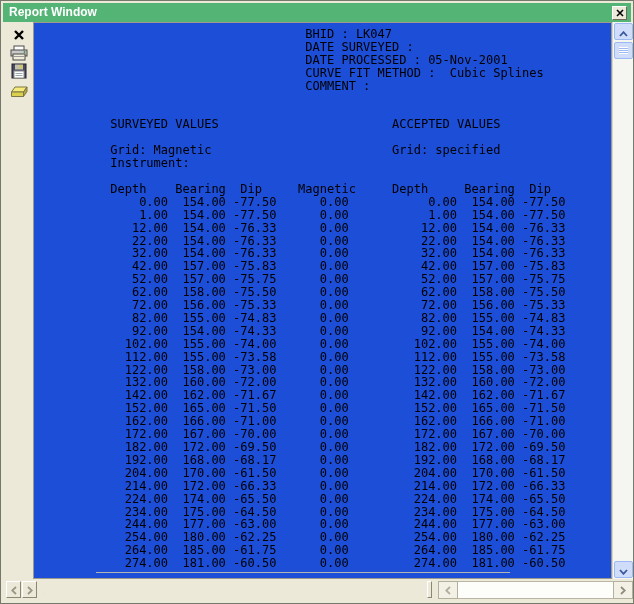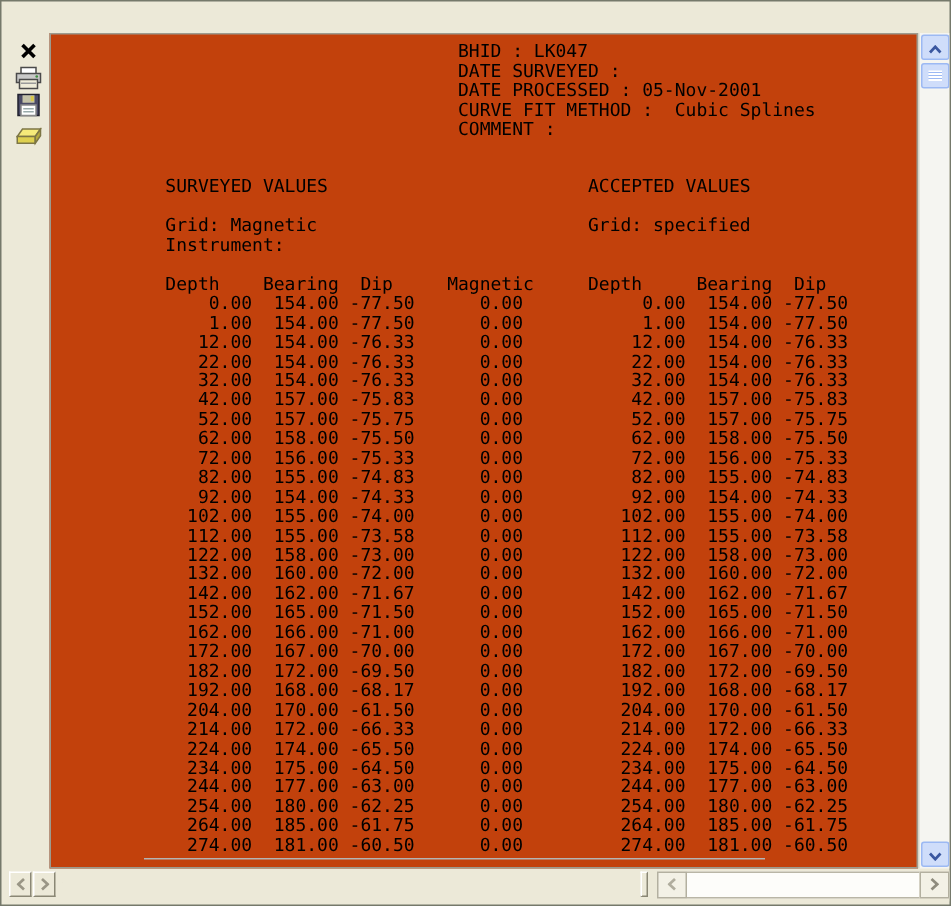--- a/index.html
+++ b/index.html
@@ -10,21 +10,21 @@
     background:var(--green,#54b476);color:#fff;font-weight:bold;font-size:12px;
     line-height:19px;padding-left:6px;box-sizing:border-box;}
   .close-btn{position:absolute;right:4px;top:3px;width:15px;height:14px;background:#ece9d8;
     border:1px solid;border-color:#fff #6f6b5c #6f6b5c #fff;box-sizing:border-box;
     display:flex;align-items:center;justify-content:center;cursor:default;}
   
   .toolbar{position:absolute;left:2px;top:21px;width:30px;height:557px;background:var(--beige,#ece9d8);
     border-right:1px solid #d7d3c0;}
   .tool-btn{position:absolute;left:6px;width:20px;height:17px;display:flex;align-items:center;justify-content:center;}
   
-  .report-view{position:absolute;left:32px;top:21px;width:579px;height:557px;background:#c2410c;
+  .report-view{position:absolute;left:32px;top:21px;width:579px;height:557px;background:#1d4ed8;
     border:1px solid #9c9a8e;box-sizing:border-box;overflow:hidden;}
   .report-view pre{margin:0;padding:5px 0 0 4px;font-family:"DejaVu Sans Mono",monospace;
     font-size:12px;line-height:12.9px;color:#000;white-space:pre;}
   .partial-line{position:absolute;left:62px;top:549px;width:414px;height:1px;background:#b4b4b4;}
   
   .vscroll{position:absolute;left:611px;top:21px;width:21px;height:557px;background:#f5f5f1;
     border-left:1px solid #d8d5c6;box-sizing:border-box;}
   .sb-btn{position:absolute;left:1px;width:19px;height:17px;background:var(--sbblue,#cfddfa);
     border:1px solid var(--sbborder,#9cb9f3);border-radius:2px;box-sizing:border-box;
     display:flex;align-items:center;justify-content:center;}
@@ -52,20 +52,30 @@
   .hscroll{position:absolute;left:435px;top:1px;width:195px;height:18px;display:flex;}
   .h-btn{width:20px;height:18px;background:#f3f1e6;border:1px solid #b3b0a0;box-sizing:border-box;
     display:flex;align-items:center;justify-content:center;}
   .h-track{flex:1;background:#fdfdfa;border-top:1px solid #b9b6a6;border-bottom:1px solid #b9b6a6;box-sizing:border-box;}
 </style>
 </head>
 <body>
 
 <div class="window">
 
+  <div class="titlebar">
+    <span>Report Window</span>
+    <span class="close-btn">
+      <span>
+        <svg width="8" height="8" viewBox="0 0 8 8">
+            <path d="M1 1 L7 7 M7 1 L1 7" stroke="#000" stroke-width="1.6" fill="none"></path>
+          </svg>
+      </span>
+    </span>
+  </div>
 
   <div class="toolbar">
     <span class="tool-btn" style="top:6px">
       <span>
         <svg width="14" height="14" viewBox="0 0 14 14">
             <path d="M3 3 L11 11 M11 3 L3 11" stroke="#000" stroke-width="2.4" fill="none"></path>
           </svg>
       </span>
     </span>
     <span class="tool-btn" style="top:24px">

